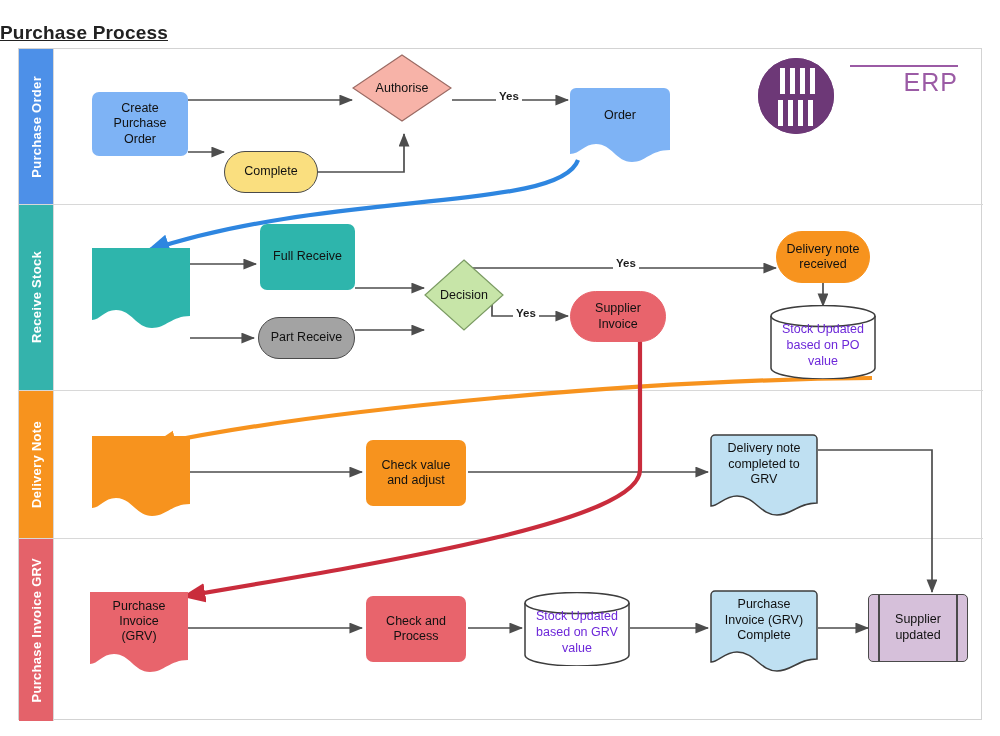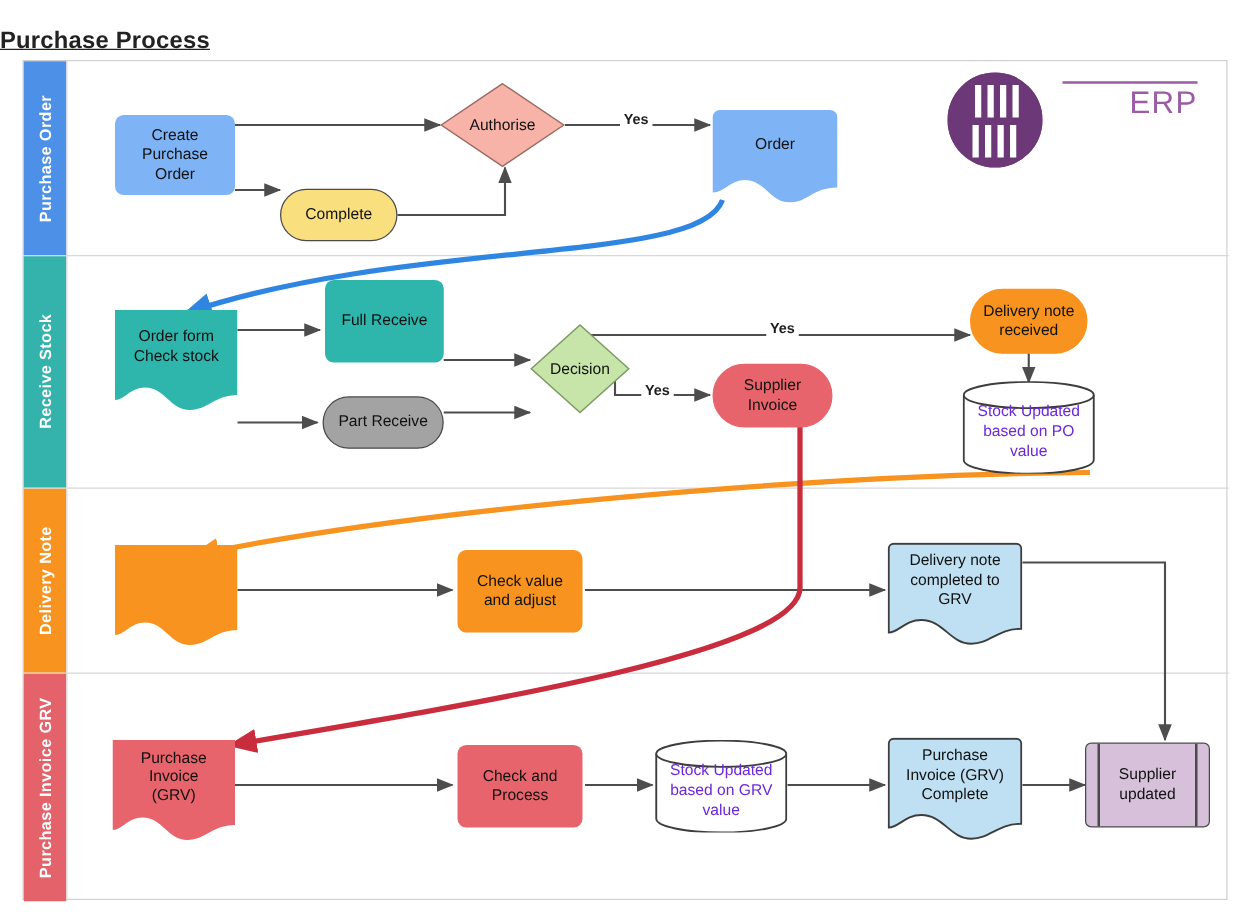--- a/index.html
+++ b/index.html
@@ -191,40 +191,38 @@
 <div class="edge-label" style="left:496px;top:90px;">Yes</div>
 <div class="edge-label" style="left:613px;top:257px;">Yes</div>
 <div class="edge-label" style="left:513px;top:307px;">Yes</div>
 
 <div class="node rect" style="left:92px;top:92px;width:96px;height:64px;background:#7eb3f5;">Create
 Purchase
 Order</div>
 
 <div class="node pill" style="left:224px;top:151px;width:94px;height:42px;background:#fadf7f;">Complete</div>
 
-<div class="diamond-wrap" style="left:352px;top:66px;width:100px;height:68px;">
+<div class="diamond-wrap" style="left:352px;top:54px;width:100px;height:68px;">
   <svg width="100" height="68" viewBox="0 0 100 68">
       <polygon points="50,1 99,34 50,67 1,34" fill="#f7b3a8" stroke="#9a6a63" stroke-width="1.2"></polygon>
     </svg>
   <div class="label">Authorise</div>
 </div>
 
 <div class="doc" style="left:570px;top:88px;width:100px;height:74px;">
   <svg width="100" height="74" viewBox="0 0 100 74" preserveAspectRatio="none">
     <path d="M6,0 H94 A6,6 0 0 1 100,6 V62 C80,62 76,74 62,74 C46,74 42,56 26,56 C14,56 10,66 0,66 V6 A6,6 0 0 1 6,0 Z" fill="#7eb3f5"></path>
   </svg>
   <div class="label">Order</div>
 </div>
 
 <div class="doc" style="left:92px;top:248px;width:98px;height:80px;">
   <svg width="98" height="80" viewBox="0 0 98 80" preserveAspectRatio="none">
     <path d="M0,0 H98 V68 C80,68 74,80 60,80 C44,80 40,62 24,62 C12,62 8,72 0,72 Z" fill="#2eb5ac"></path>
   </svg>
-  <div class="label">Order form
-Check stock</div>
 </div>
 
 <div class="node rect" style="left:260px;top:224px;width:95px;height:66px;background:#2eb5ac;">Full Receive</div>
 
 <div class="node pill" style="left:258px;top:317px;width:97px;height:42px;background:#a3a3a3;">Part Receive</div>
 
 <div class="diamond-wrap" style="left:424px;top:259px;width:80px;height:72px;">
   <svg width="80" height="72" viewBox="0 0 80 72">
       <polygon points="40,1 79,36 40,71 1,36" fill="#c7e5a8" stroke="#7b9b63" stroke-width="1.2"></polygon>
     </svg>

